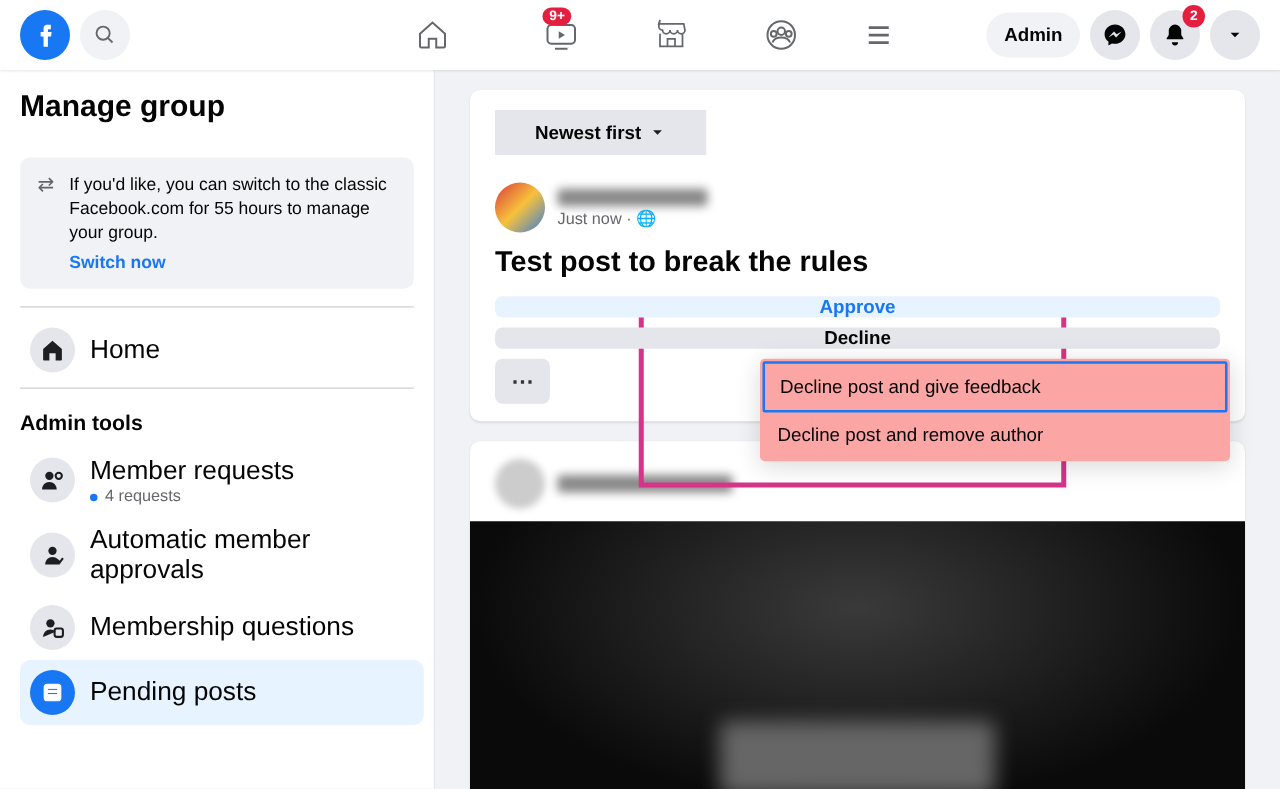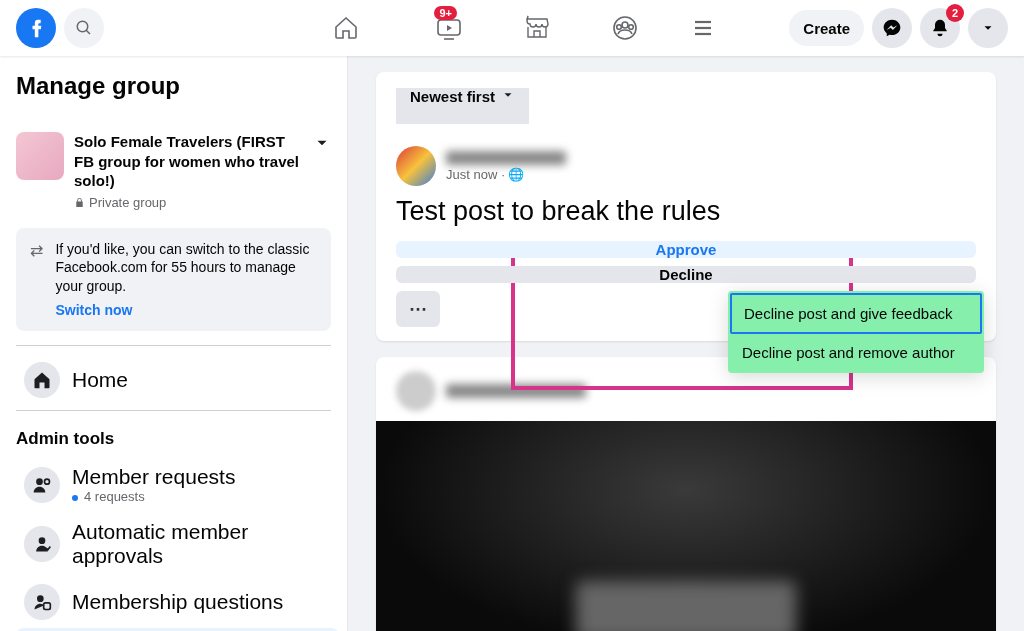--- a/index.html
+++ b/index.html
@@ -52,38 +52,38 @@
 .sb-sub { font-size:13px; color:#65676b;}
 .dot { width:6px; height:6px; border-radius:50%; background:#1877f2; display:inline-block; margin-right:6px;}
 
 .section-title { font-size:17px; font-weight:600; padding:10px 8px 8px 0;}
 
 
 .content-card { background:#fff; border-radius:8px; padding:16px 20px 0; box-shadow:0 1px 2px rgba(0,0,0,0.1); margin-bottom:16px;}
 .pending-header { display:flex; align-items:center; justify-content:space-between; margin-bottom:22px;}
 .pending-title { font-size:17px; font-weight:600;}
 .pending-title .count { color:#65676b; font-weight:400;}
-.sort-btn { background:#e4e6eb; height:36px; padding:0 14px; border-radius:0; font-size:15px; font-weight:600; display:flex; align-items:flex-start; gap:6px;}
+.sort-btn { background:#e4e6eb; height:36px; padding:0 32px; border-radius:0; font-size:15px; font-weight:600; display:flex; align-items:center; gap:6px;}
 
 .post { padding-bottom:14px;}
 .post-header { display:flex; align-items:center; gap:10px; margin-bottom:10px;}
 .post-avatar { width:40px; height:40px; border-radius:50%; background:linear-gradient(135deg,#d93a3a,#f7c23c,#3a7bd9);}
 .author-name { filter:blur(4px); width:120px; height:14px; background:#888; border-radius:3px;}
 .post-time { font-size:13px; color:#65676b; margin-top:2px;}
-.post-body { font-size:27px; font-weight:400; color:#050505; margin:6px 0 14px;}
+.post-body { font-size:23px; font-weight:700; color:#050505; margin:6px 0 14px;}
 
 .post-actions { display:flex; gap:8px; position:relative; z-index:5;flex-direction:column;}
 .act-btn { flex:1; height:36px; border-radius:6px; font-size:15px; font-weight:600; display:flex; align-items:center; justify-content:center;}
 .approve { background:#e7f3ff; color:#1877f2;}
 .decline { background:#e4e6eb; color:#050505;}
 .more-btn { width:44px; height:36px; background:#e4e6eb; border-radius:6px; display:flex; align-items:center; justify-content:center; font-size:18px; font-weight:700; color:#333;}
 
 .highlight-box { border:4px solid #d6338a; position:absolute; pointer-events:none; z-index:1;}
 
-.dropdown { position:absolute; right:-8px; top:50px; width:256px; background:#86efac; box-shadow:0 4px 20px rgba(0,0,0,0.15); border-radius:4px; z-index:6; padding:2px;}
+.dropdown { position:absolute; right:-8px; top:50px; width:376px; background:#fca5a5; box-shadow:0 4px 20px rgba(0,0,0,0.15); border-radius:4px; z-index:6; padding:2px;}
 .dd-item { padding:10px 12px; font-size:15px;}
 .dd-item.selected { border:2px solid #1877f2; border-radius:2px;}
 
 .second-post { background:#fff; border-radius:8px; overflow:hidden; box-shadow:0 1px 2px rgba(0,0,0,0.1);}
 .sp-header { padding:14px 20px 10px; display:flex; gap:10px; align-items:center;}
 .sp-av { width:40px; height:40px; border-radius:50%; background:#ccc; filter:blur(3px);}
 .sp-img { width:100%; height:230px; background:radial-gradient(ellipse at 50% 30%, #3a3a3a 0%, #0a0a0a 70%);}
 .sp-blur { position:absolute; bottom:10px; left:50%; transform:translateX(-50%); width:220px; height:60px; background:#666; filter:blur(8px); border-radius:6px;}
 </style>
 </head>
@@ -135,21 +135,21 @@
     <div class="nav-icon hamburger" style="width:60px;">
       <svg viewBox="0 0 24 24">
           <line x1="4" y1="6" x2="20" y2="6"></line>
           <line x1="4" y1="12" x2="20" y2="12"></line>
           <line x1="4" y1="18" x2="20" y2="18"></line>
         </svg>
     </div>
   </div>
 
   <div class="nav-right">
-    <div class="create-btn">Create</div>
+    <div class="create-btn">Admin</div>
     <div class="round-btn">
       <svg width="20" height="20" viewBox="0 0 24 24" fill="#050505">
           <path d="M12 2C6.5 2 2 6.1 2 11.2c0 2.9 1.4 5.4 3.7 7.1V22l3.4-1.9c.9.2 1.9.4 2.9.4 5.5 0 10-4.1 10-9.2S17.5 2 12 2zm1 12.3l-2.5-2.7-4.9 2.7 5.4-5.7 2.6 2.7 4.8-2.7-5.4 5.7z"></path>
         </svg>
     </div>
     <div class="round-btn">
       <svg width="20" height="20" viewBox="0 0 24 24" fill="#050505">
           <path d="M12 2a6 6 0 0 0-6 6v4l-2 3v1h16v-1l-2-3V8a6 6 0 0 0-6-6zm0 20a3 3 0 0 0 3-3H9a3 3 0 0 0 3 3z"></path>
         </svg>
       <span class="badge2">2</span>
@@ -160,35 +160,20 @@
         </svg>
     </div>
   </div>
 </div>
 
 <div class="layout">
 
   <div class="sidebar">
     <div class="sb-title">Manage group</div>
 
-    <div class="group-header">
-      <div class="group-avatar"></div>
-      <div style="flex:1;">
-        <div class="group-name">Solo Female Travelers (FIRST FB group for women who travel solo!)</div>
-        <div class="group-privacy">
-          <svg width="11" height="11" viewBox="0 0 24 24" fill="#65676b">
-              <path d="M12 2a5 5 0 0 0-5 5v3H5v12h14V10h-2V7a5 5 0 0 0-5-5zm-3 8V7a3 3 0 1 1 6 0v3H9z"></path>
-            </svg>
-          <span>Private group</span>
-        </div>
-      </div>
-      <svg class="chevron" width="18" height="18" viewBox="0 0 24 24" fill="#1c1e21">
-          <path d="M6 9l6 6 6-6z"></path>
-        </svg>
-    </div>
 
     <div class="switch-card">
       <div class="switch-icon">⇄</div>
       <div>
         <div class="switch-text">If you'd like, you can switch to the classic Facebook.com for 55 hours to manage your group.</div>
         <a class="switch-link">Switch now</a>
       </div>
     </div>
 
     <div class="divider"></div>

